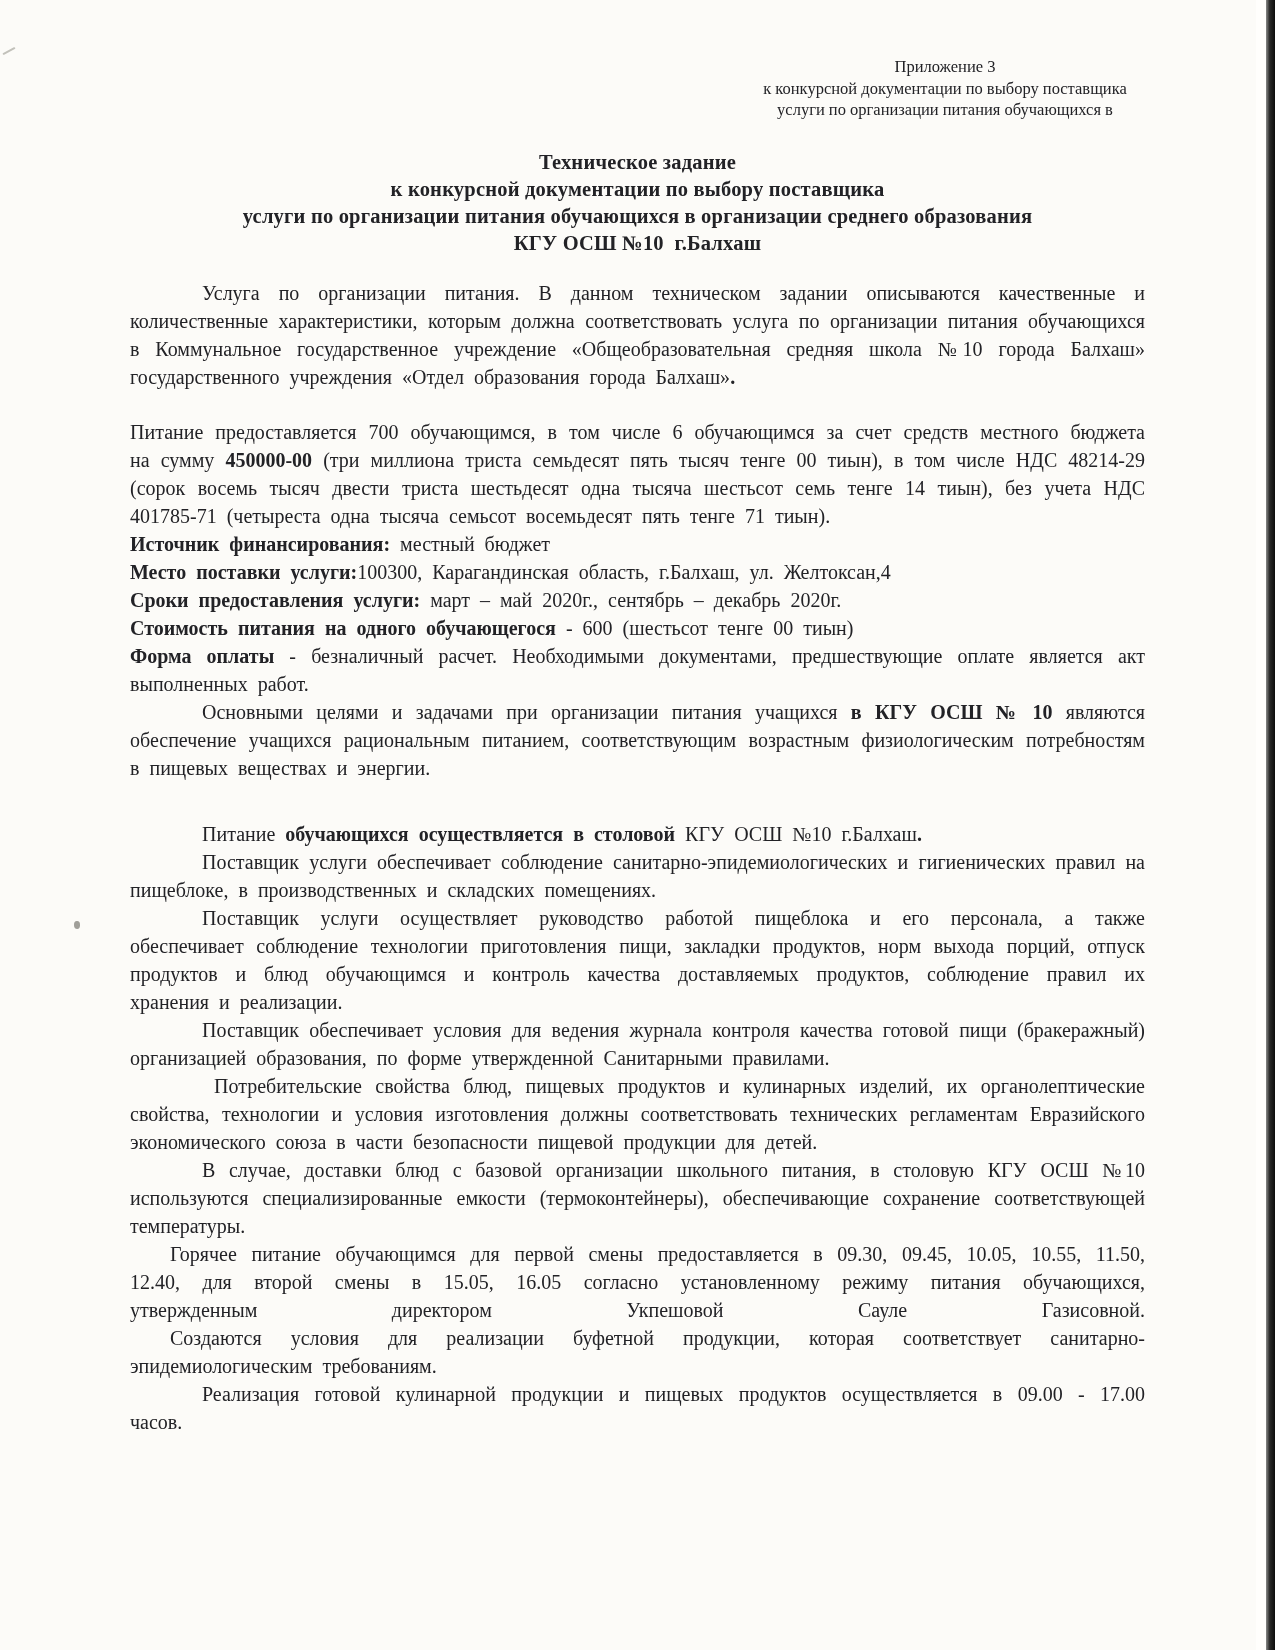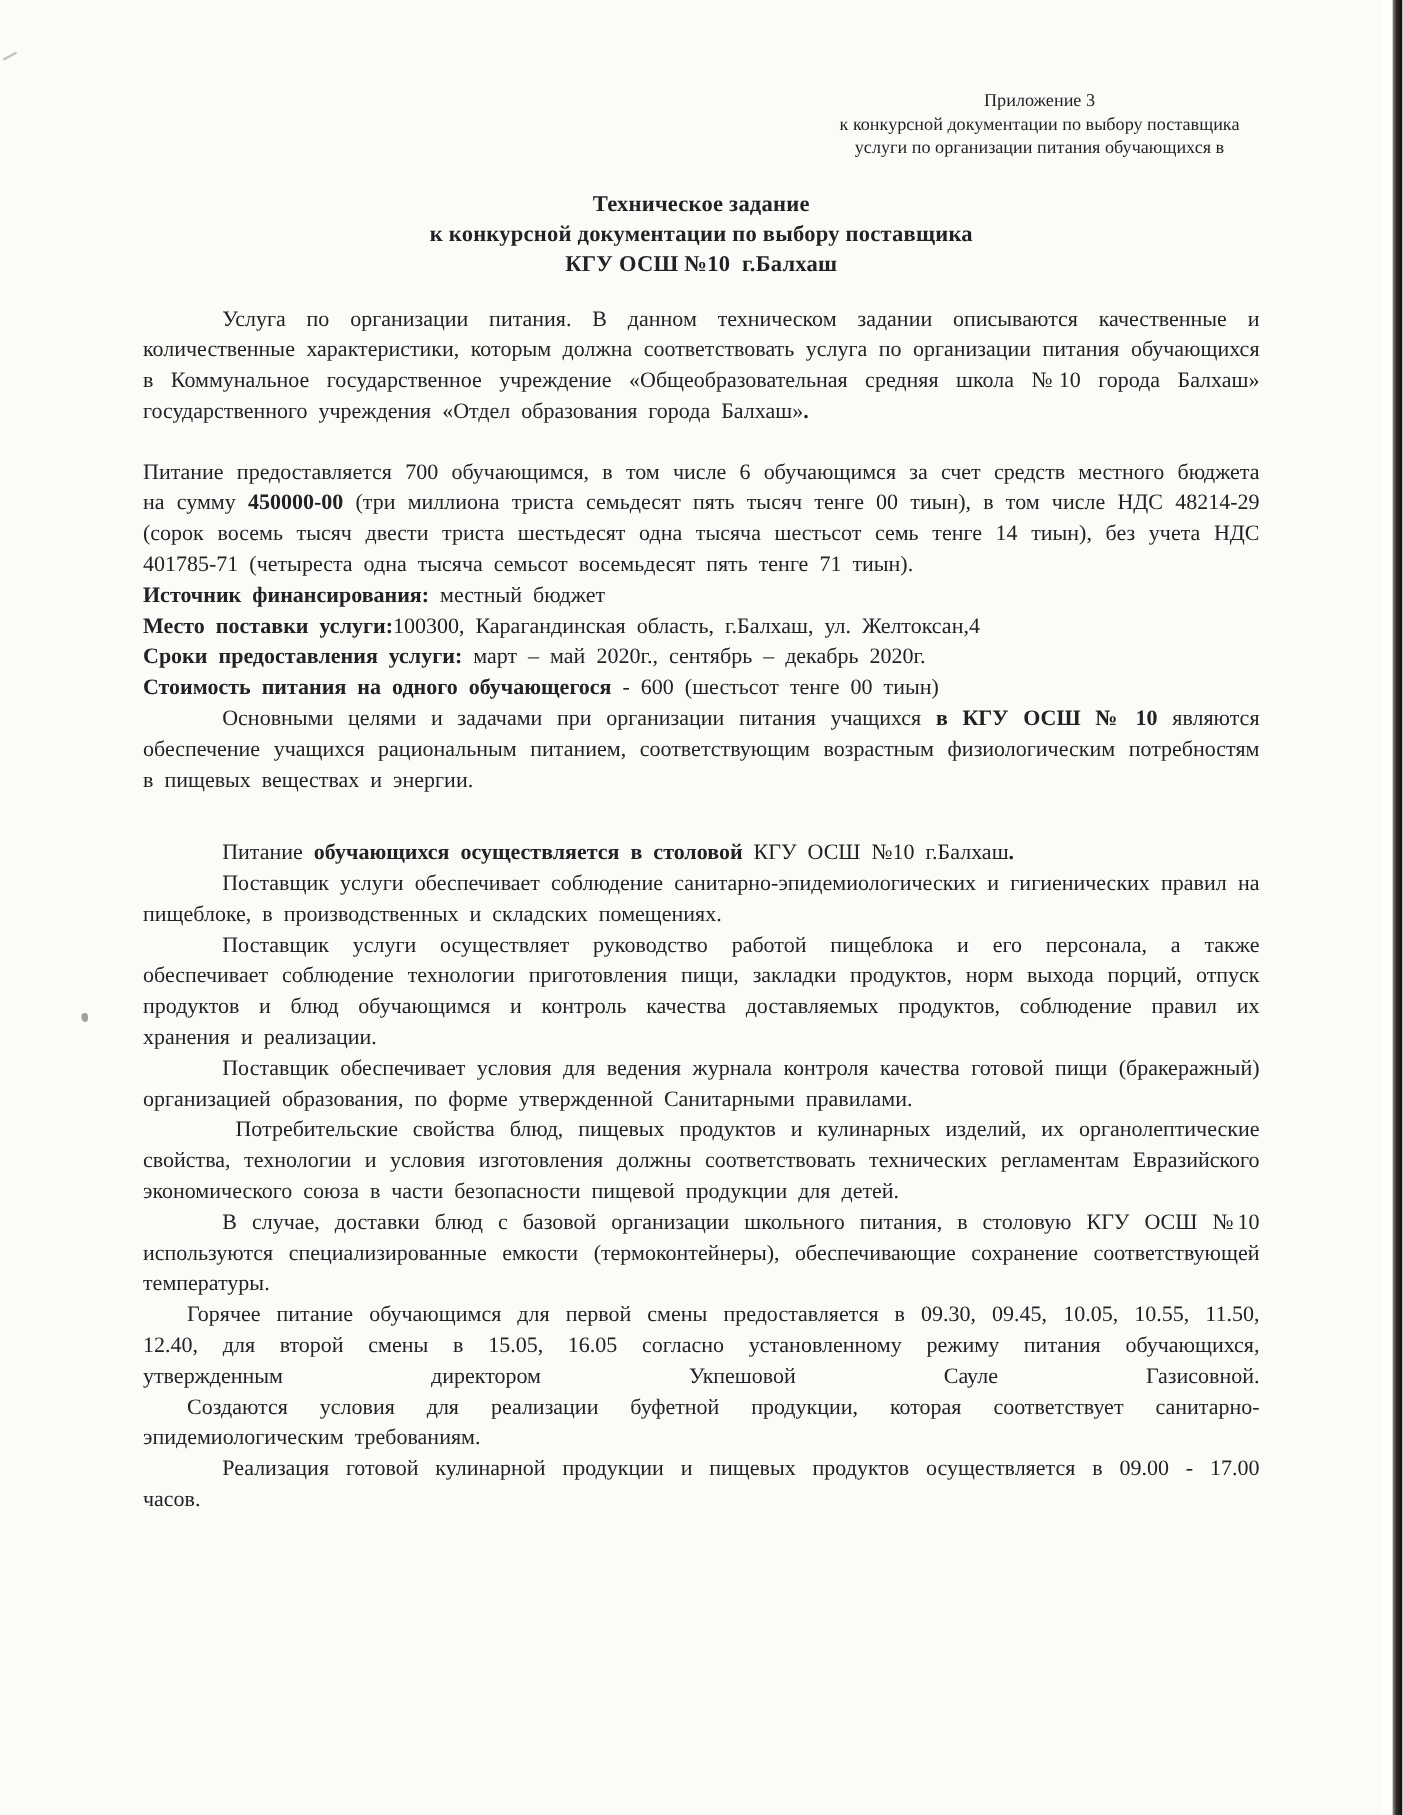--- a/index.html
+++ b/index.html
@@ -6,21 +6,21 @@
   body {
     width: 1275px; height: 1650px;
     background: #fcfbf8;
     font-family: "Liberation Serif", "DejaVu Serif", serif;
     color: #222226;
     position: relative;
     overflow: hidden;
   }
   .page {
     position: absolute; inset: 0;
-    padding: 80px 130px 0 130px;
+    padding: 56px 130px 0 130px;
     box-sizing: border-box;
   }
   
   .annex {
     width: 500px;
     margin-left: auto;
     margin-right: -50px;
     text-align: center;
     font-size: 16.5px;
     line-height: 21.5px;
@@ -86,30 +86,32 @@
 <div class="page">
   <div class="annex">
       <div class="line">Приложение 3</div>
       <div class="line">к конкурсной документации по выбору поставщика</div>
       <div class="line">услуги по организации питания обучающихся в</div>
     </div>
 
   <div class="title">
       <div class="line">Техническое задание</div>
       <div class="line">к конкурсной документации по выбору поставщика</div>
+      <div class="line">услуги по организации питания обучающихся в организации среднего образования</div>
       <div class="line">КГУ ОСШ №10  г.Балхаш</div>
     </div>
 
   <div class="bodytext">
       <p class="indent"><span>Услуга по организации питания.  В данном техническом задании описываются качественные и количественные характеристики, которым должна соответствовать услуга по организации питания обучающихся в Коммунальное государственное учреждение «Общеобразовательная средняя школа №10 города Балхаш» государственного учреждения «Отдел образования города Балхаш»</span><span class="b">.</span></p>
       <p class="no-indent gap-top"><span>Питание предоставляется 700 обучающимся, в том числе 6 обучающимся за счет средств местного бюджета на сумму </span><span class="b">450000-00</span><span> (три миллиона триста семьдесят пять тысяч тенге 00 тиын), в том числе НДС 48214-29 (сорок восемь тысяч двести триста шестьдесят одна тысяча шестьсот семь тенге 14 тиын), без учета НДС 401785-71 (четыреста одна тысяча семьсот восемьдесят пять тенге 71 тиын).</span></p>
       <p class="no-indent"><span class="b">Источник финансирования:</span><span> местный бюджет</span></p>
       <p class="no-indent"><span class="b">Место поставки услуги:</span><span>100300, Карагандинская область, г.Балхаш, ул. Желтоксан,4</span></p>
       <p class="no-indent"><span class="b">Сроки предоставления услуги:</span><span> март – май 2020г., сентябрь – декабрь 2020г.</span></p>
       <p class="no-indent"><span class="b">Стоимость питания на одного обучающегося</span><span>  - 600 (шестьсот тенге 00 тиын)</span></p>
+      <p class="no-indent"><span class="b">Форма оплаты</span><span> - безналичный расчет. Необходимыми документами, предшествующие оплате является акт выполненных работ.</span></p>
       <p class="indent"><span>Основными целями и задачами при организации питания учащихся </span><span class="b">в КГУ ОСШ № 10</span><span> являются обеспечение учащихся рациональным питанием, соответствующим возрастным физиологическим потребностям в пищевых веществах и энергии.</span></p>
       <p class="indent gap-top-lg"><span>Питание </span><span class="b">обучающихся осуществляется в столовой</span><span> КГУ ОСШ №10 г.Балхаш</span><span class="b">.</span></p>
       <p class="indent"><span>Поставщик услуги обеспечивает соблюдение санитарно-эпидемиологических и гигиенических правил на пищеблоке, в производственных и складских помещениях.</span></p>
       <p class="indent"><span>Поставщик услуги осуществляет руководство работой пищеблока и его персонала, а также обеспечивает соблюдение технологии приготовления пищи, закладки продуктов, норм выхода порций, отпуск продуктов и блюд обучающимся и контроль качества доставляемых продуктов, соблюдение правил их хранения и реализации.</span></p>
       <p class="indent"><span>Поставщик обеспечивает условия для ведения журнала контроля качества готовой пищи (бракеражный) организацией образования, по форме утвержденной Санитарными правилами.</span></p>
       <p class="large-indent"><span>Потребительские свойства блюд, пищевых продуктов и кулинарных изделий, их органолептические свойства, технологии и условия изготовления должны соответствовать технических регламентам Евразийского экономического союза в части безопасности пищевой продукции для детей.</span></p>
       <p class="indent justify-last"><span>В случае, доставки блюд с базовой организации школьного питания, в столовую КГУ ОСШ №10  используются специализированные емкости (термоконтейнеры), обеспечивающие сохранение соответствующей температуры.</span></p>
       <p class="small-indent justify-last"><span>Горячее питание обучающимся для первой смены предоставляется в 09.30, 09.45, 10.05, 10.55, 11.50, 12.40, для второй смены в 15.05, 16.05 согласно установленному режиму питания обучающихся, утвержденным директором Укпешовой Сауле Газисовной.</span></p>
       <p class="small-indent"><span>Создаются условия для реализации буфетной продукции, которая соответствует санитарно-эпидемиологическим требованиям.</span></p>
       <p class="indent"><span>Реализация готовой кулинарной продукции и пищевых продуктов осуществляется в 09.00 - 17.00 часов.</span></p>

